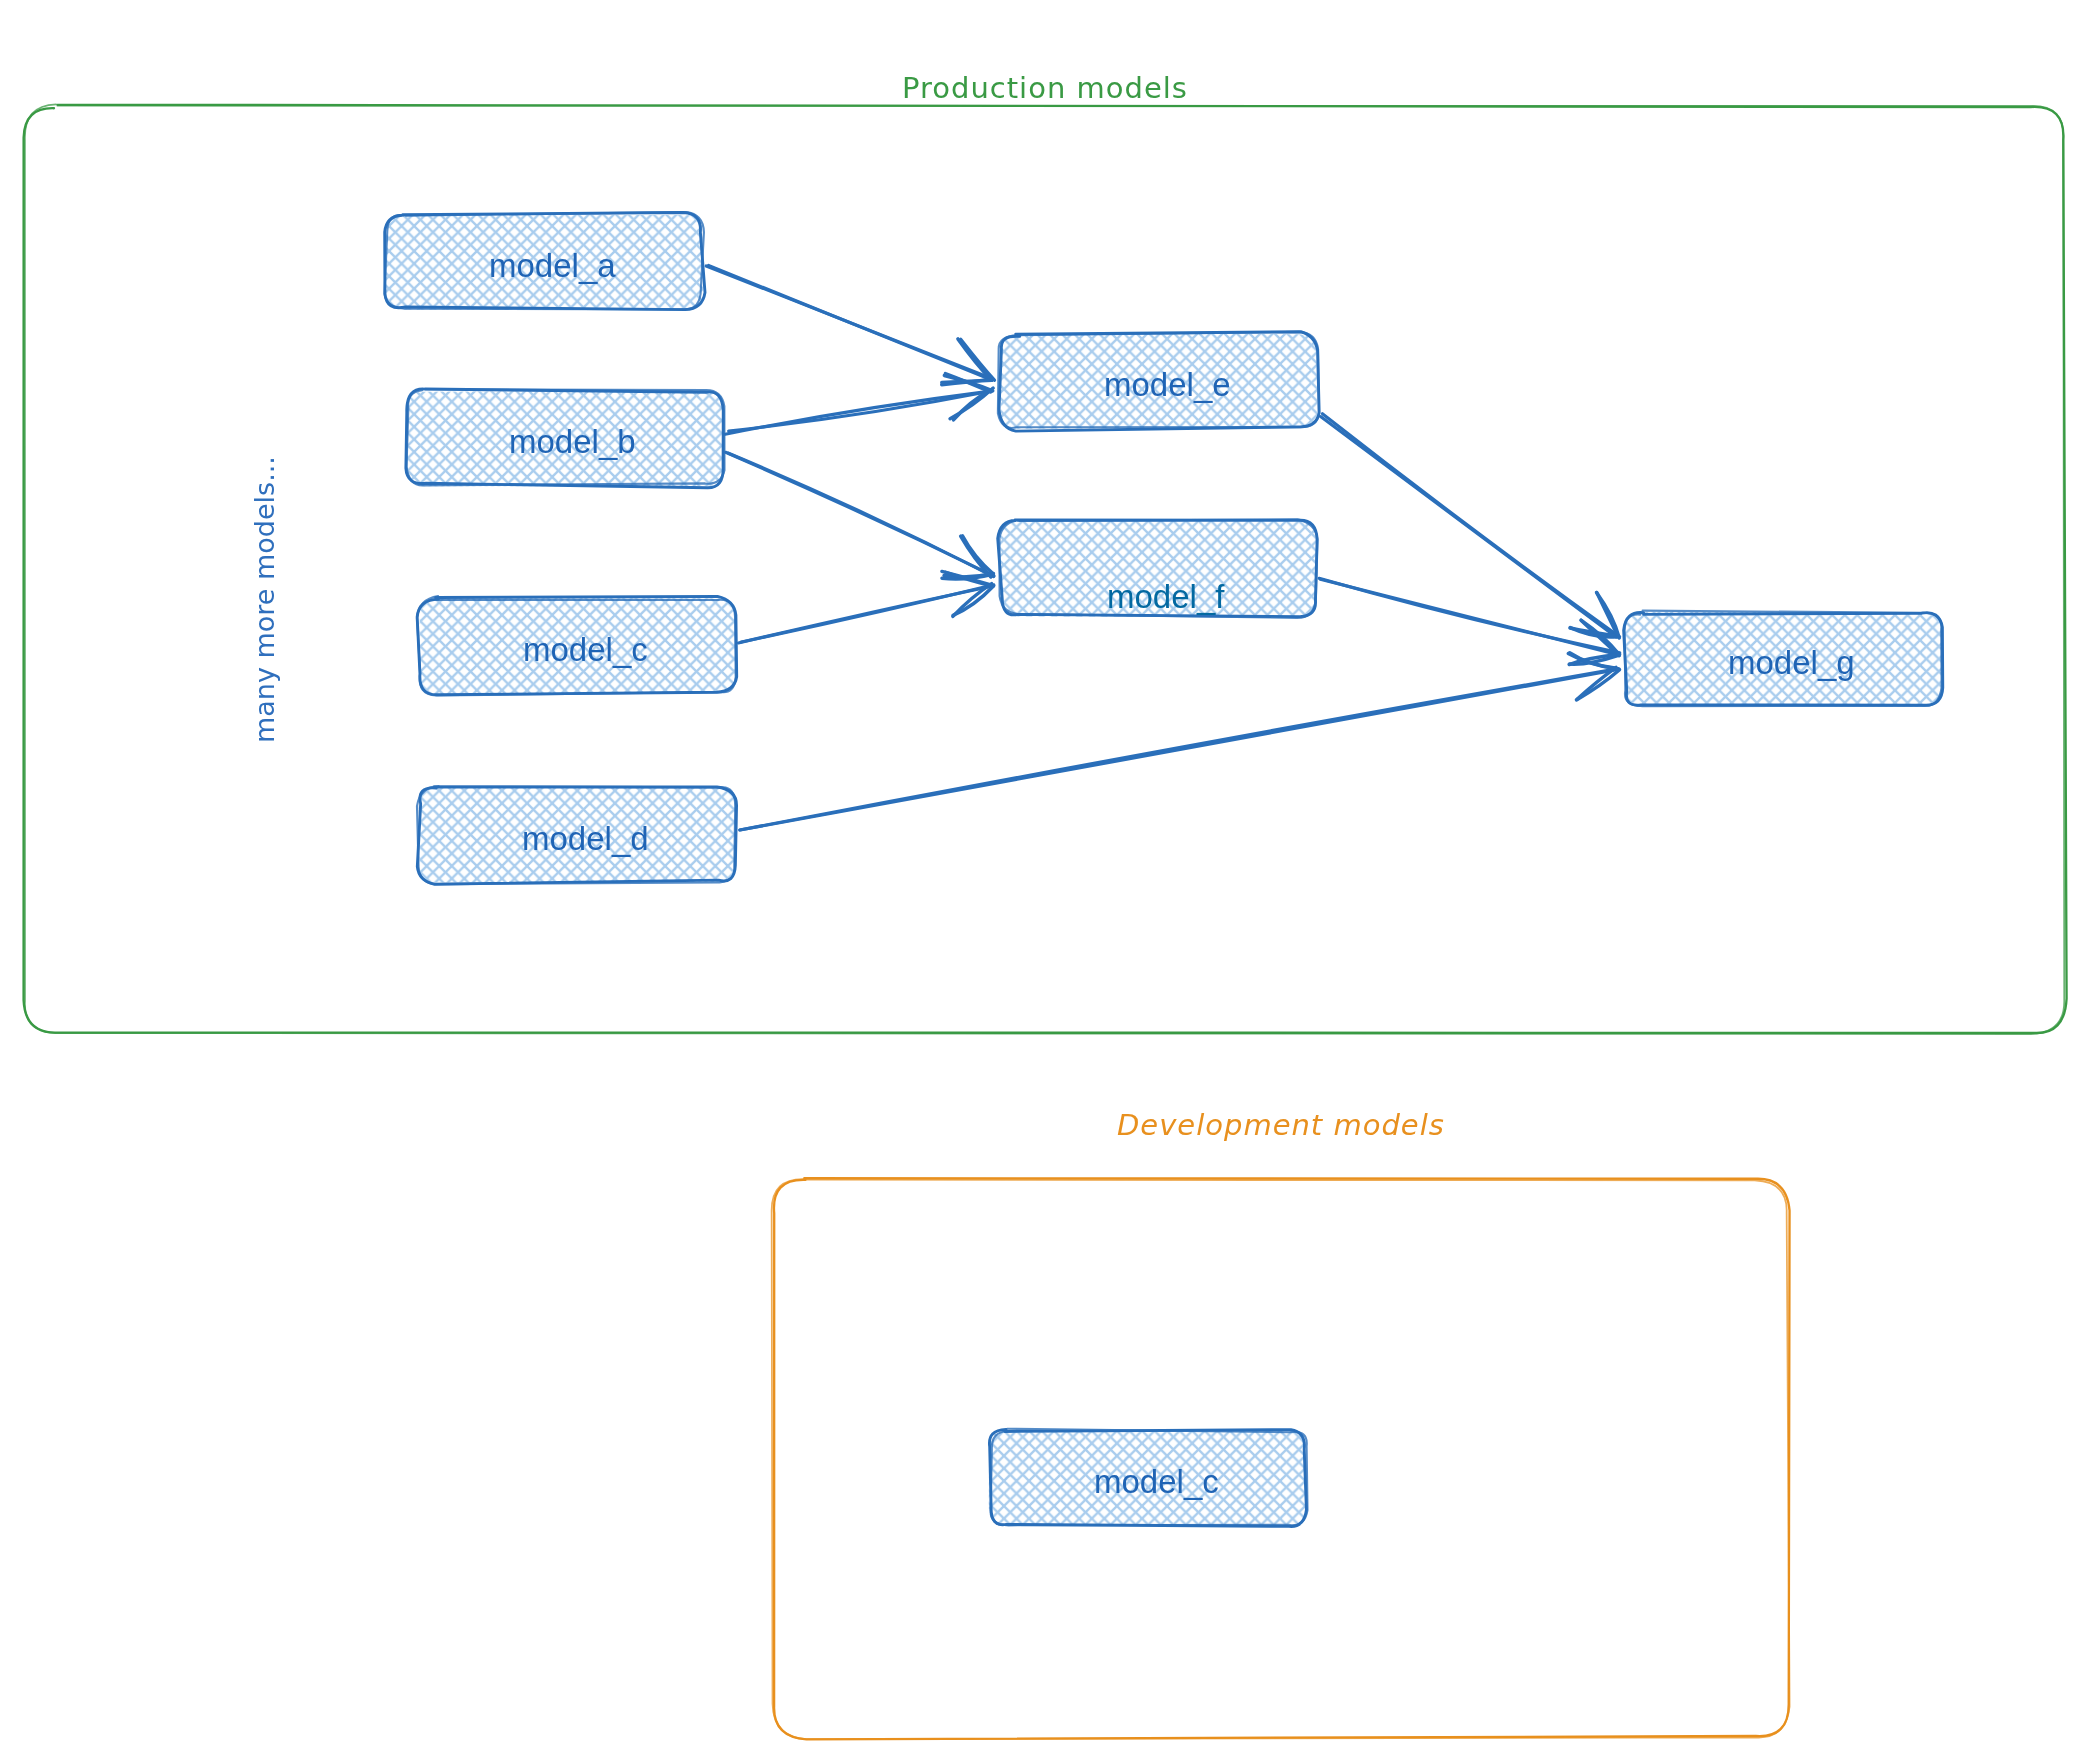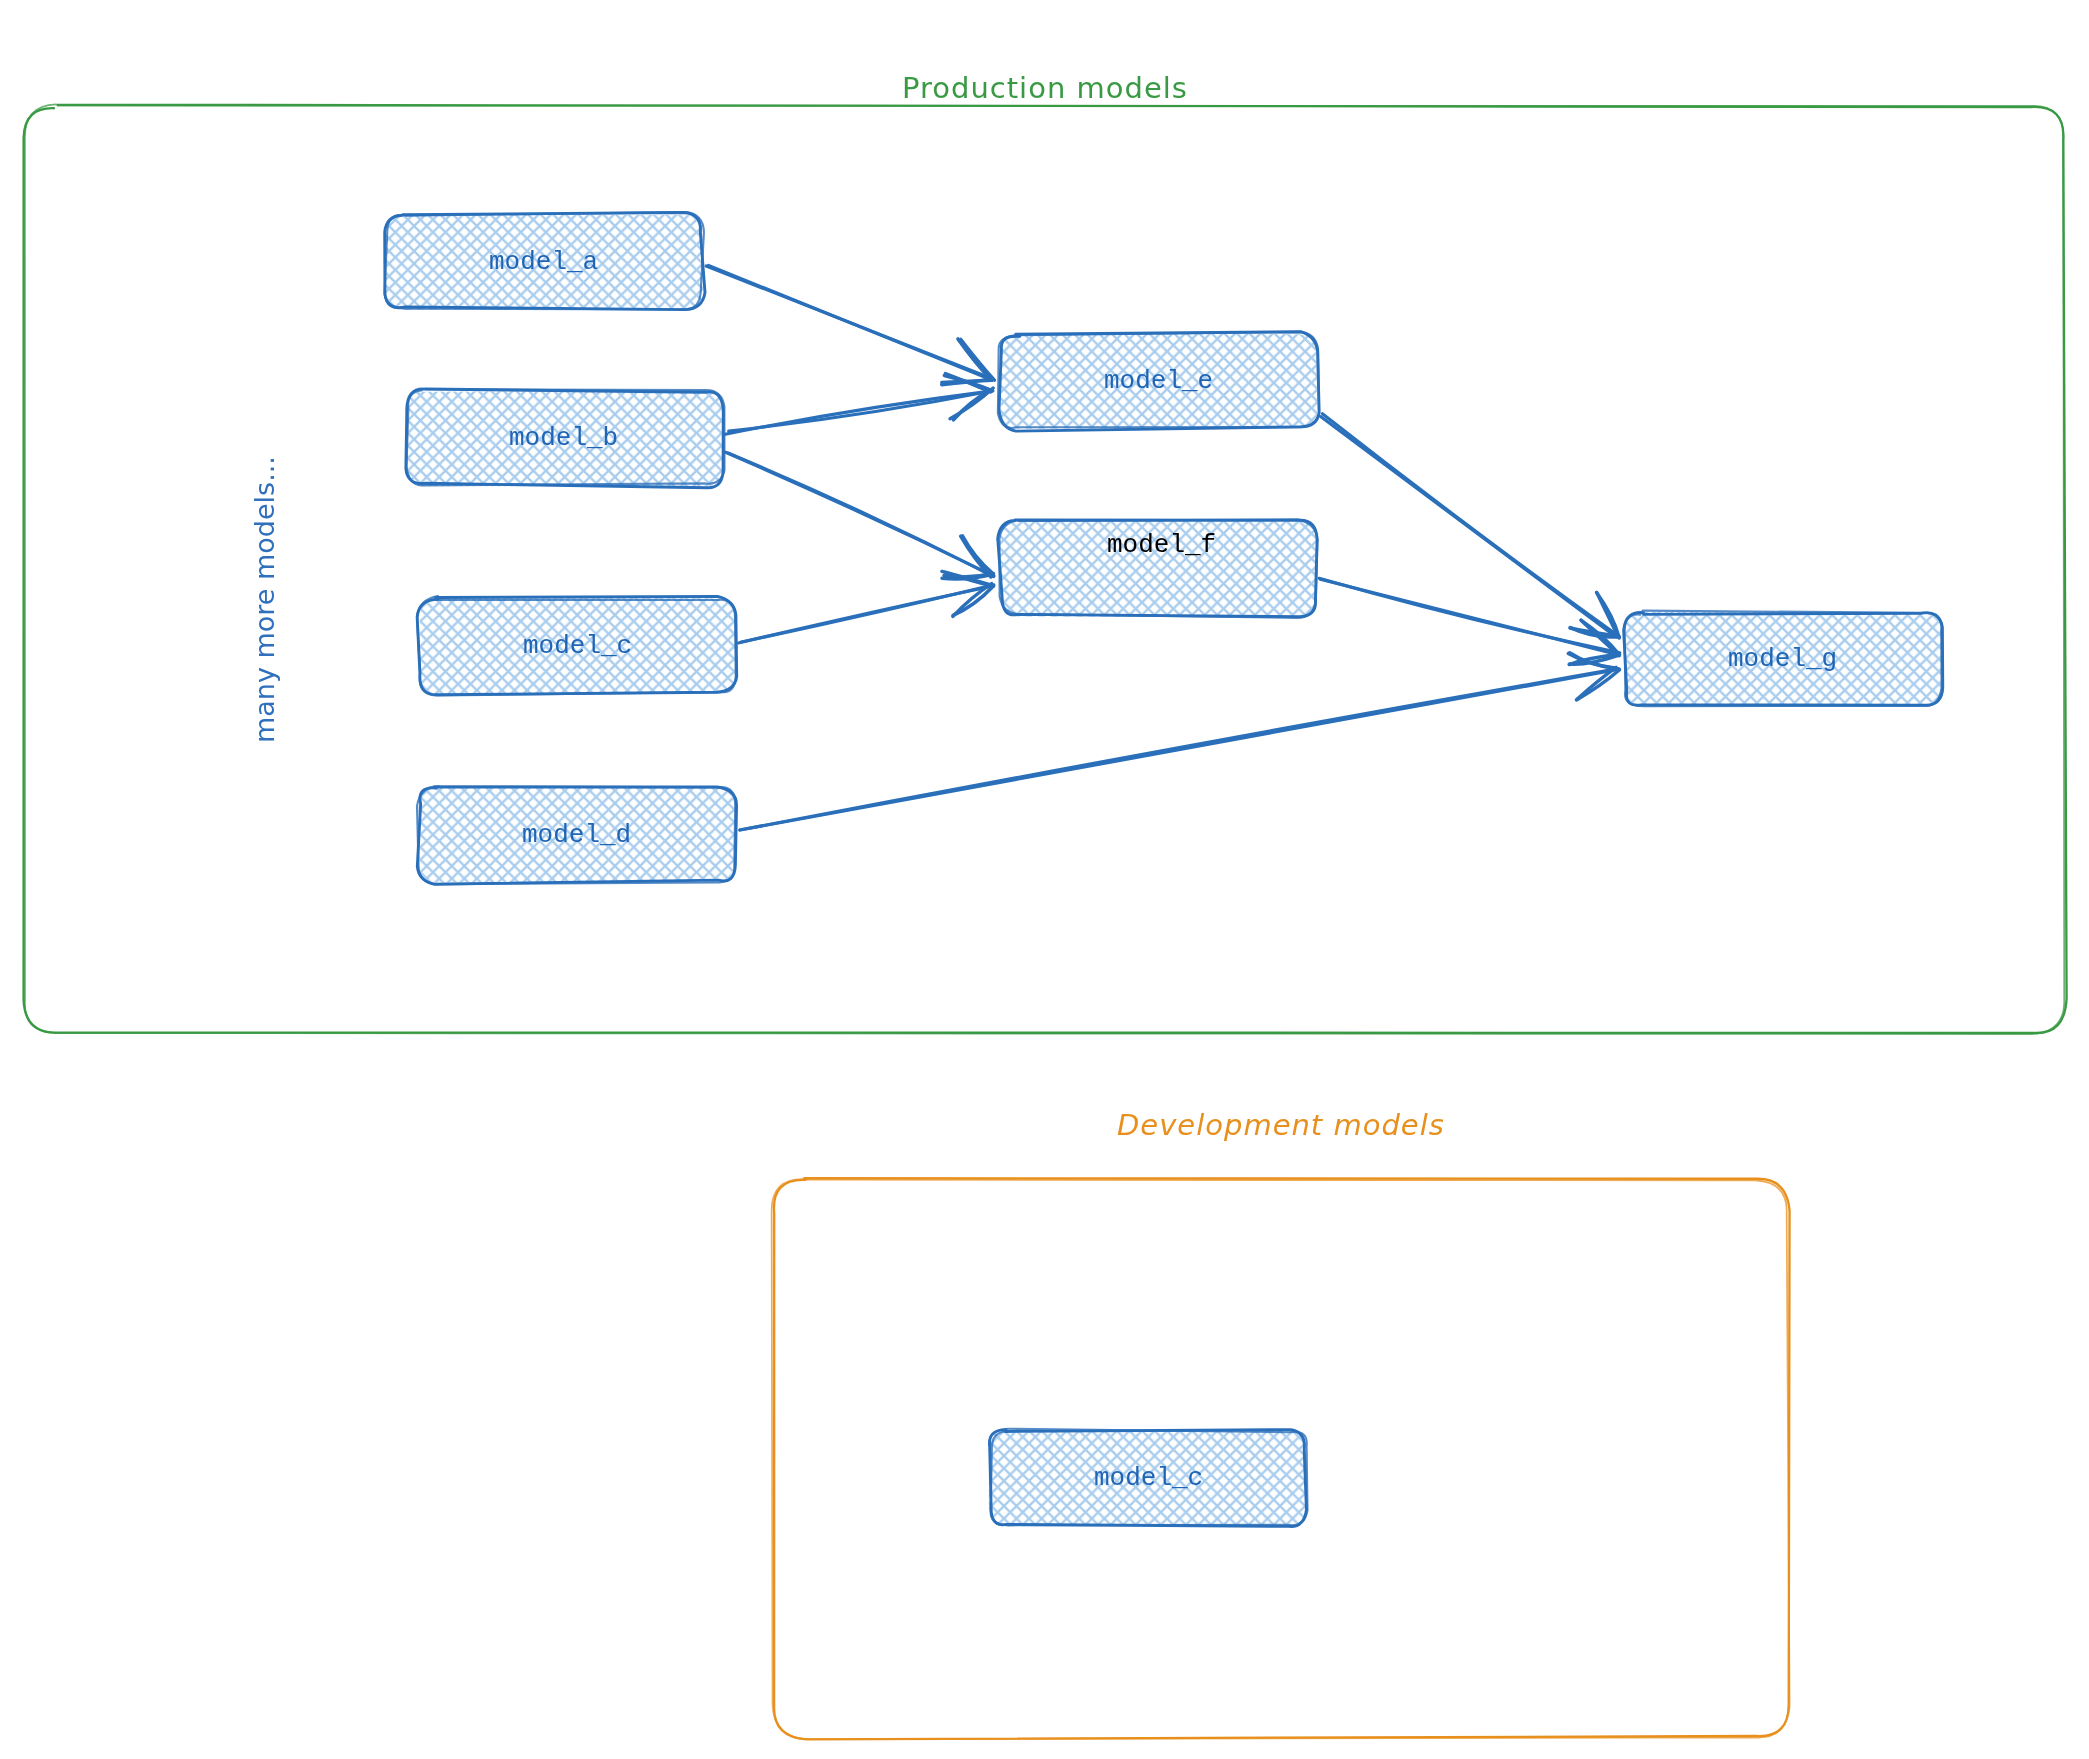--- a/index.html
+++ b/index.html
@@ -28,23 +28,23 @@
     position: absolute;
     white-space: nowrap;
     pointer-events: none;
   }
   .group-title {
     font-size: 29px;
     letter-spacing: 1px;
     font-family: "DejaVu Sans", sans-serif;
   }
   .node-label {
-    font-size: 26px;
+    font-size: 33px;
     color: #1f64b5;
-    font-family: Liberation Mono, monospace;
+    font-family: Liberation Sans, sans-serif;
   }
   .side-note {
     font-size: 27px;
     color: #2f6fbd;
     transform-origin: 0 0;
     font-family: "DejaVu Sans", sans-serif;
   }
 </style>
 </head>
 <body>
@@ -170,19 +170,19 @@
       </g>
   </svg>
   <div id="labels-layer">
       <div class="lbl group-title" style="left: 902px; top: 27px; color: rgb(58, 154, 68); margin-top: 44px;">Production models</div>
       <div class="lbl group-title" style="left: 1117px; top: 1108px; color: rgb(232, 144, 30); font-style: italic;">Development models</div>
       <div class="lbl node-label" style="color: rgb(31, 100, 181); left: 489px; top: 247px;">model_a</div>
       <div class="lbl node-label" style="color: rgb(31, 100, 181); left: 509px; top: 423px;">model_b</div>
       <div class="lbl node-label" style="color: rgb(31, 100, 181); left: 523px; top: 631px;">model_c</div>
       <div class="lbl node-label" style="color: rgb(31, 100, 181); left: 522px; top: 820px; text-align: right;">model_d</div>
       <div class="lbl node-label" style="color: rgb(31, 100, 181); left: 1104px; top: 366px;">model_e</div>
-      <div class="lbl node-label" style="color: #000000; left: 1107px; top: 530px;">model_f</div>
+      <div class="lbl node-label" style="color: #0369a1; left: 1107px; top: 578px;">model_f</div>
       <div class="lbl node-label" style="color: rgb(31, 100, 181); left: 1728px; top: 644px;">model_g</div>
       <div class="lbl node-label" style="color: rgb(31, 100, 181); left: 1094px; top: 1463px;">model_c</div>
       <div class="lbl side-note" style="color: rgb(47, 111, 189); left: 249px; top: 743px; transform: rotate(-90deg);">many more models...</div>
     </div>
 </div>
 
 
 </body></html>

